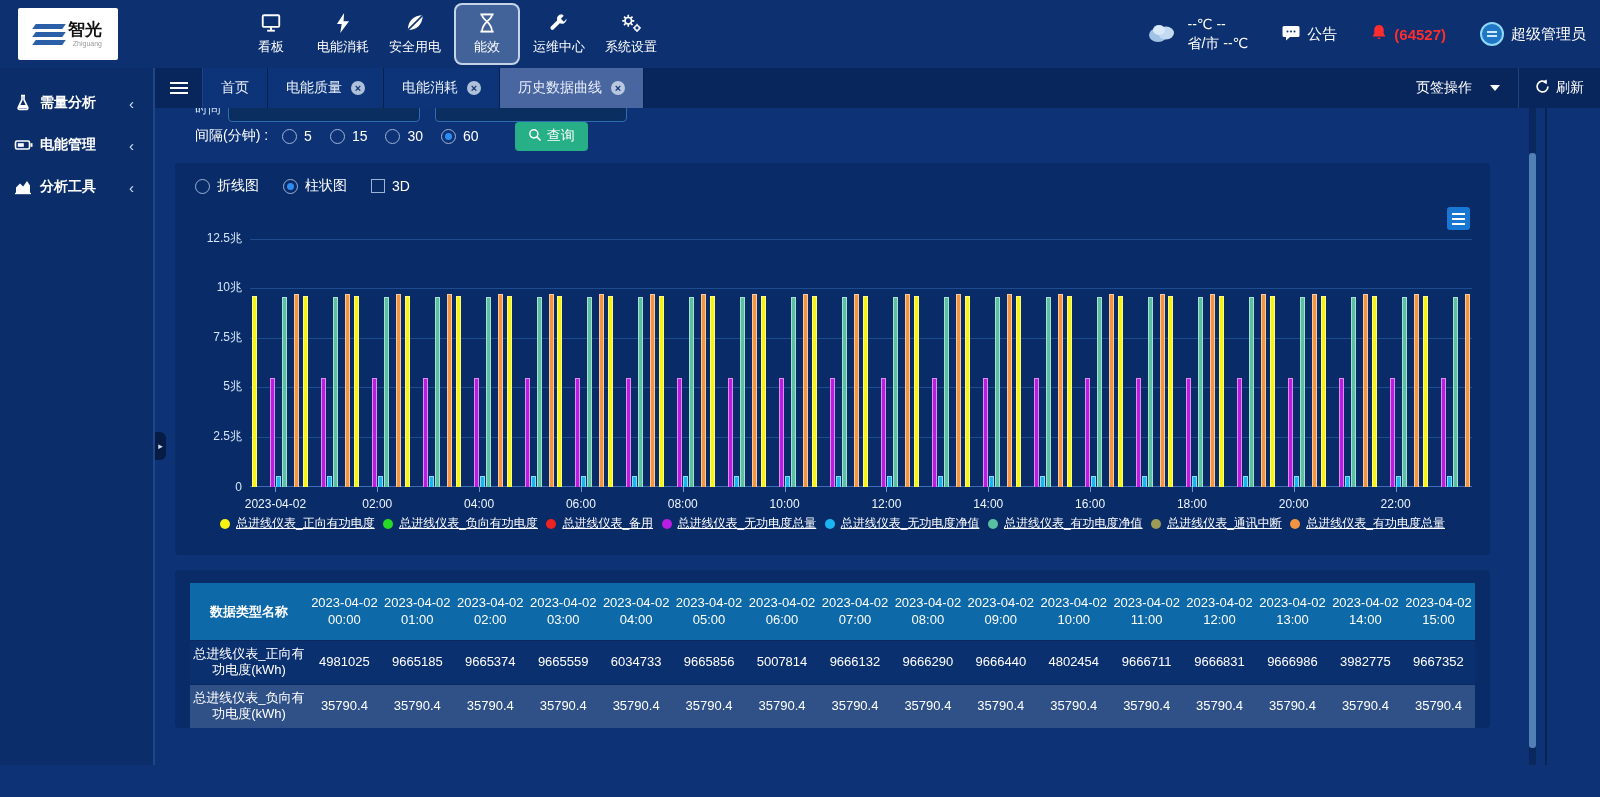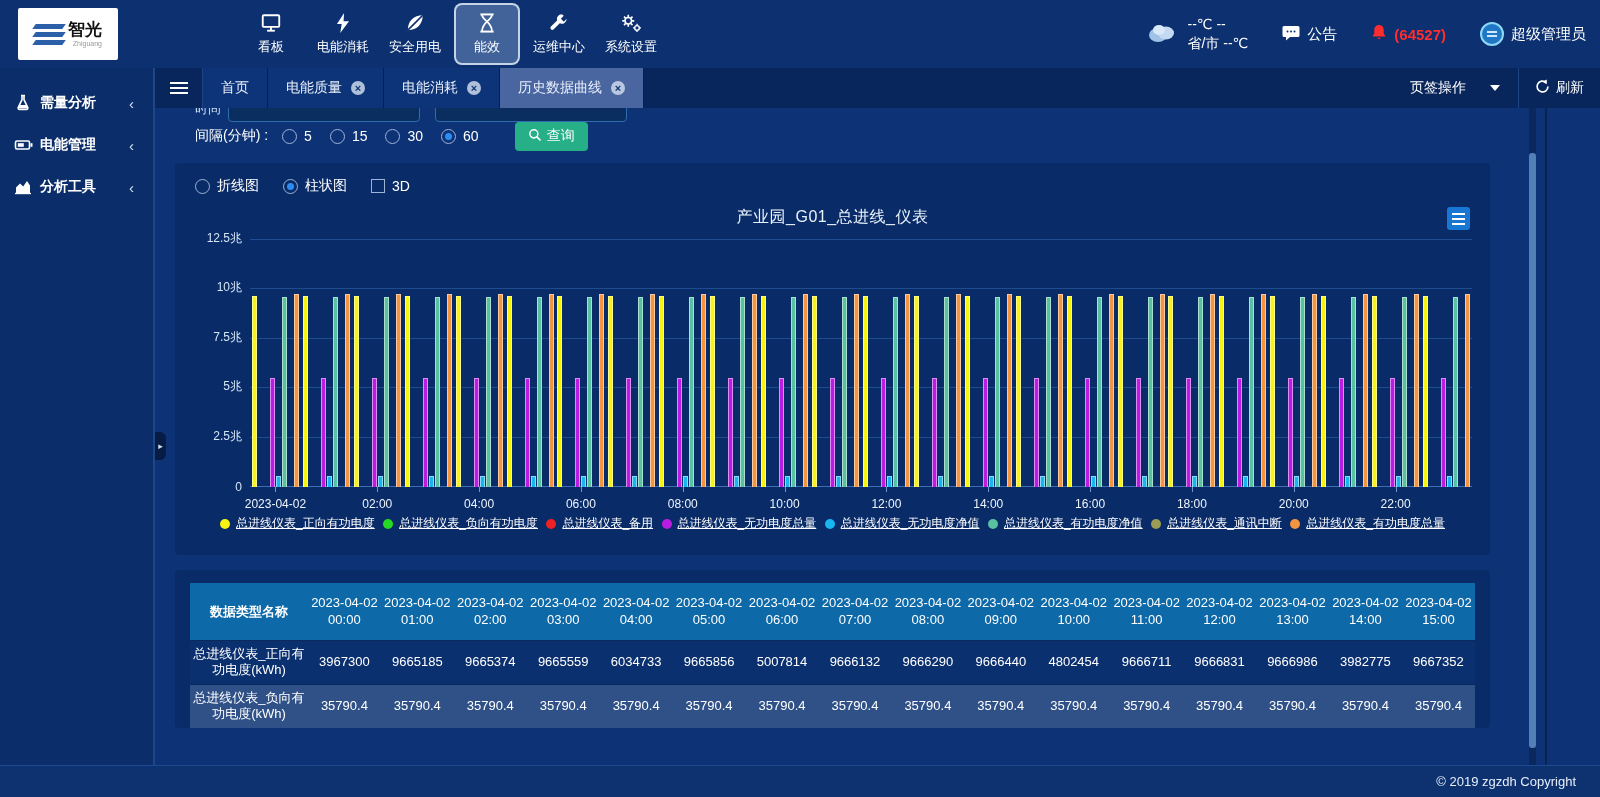--- a/index.html
+++ b/index.html
@@ -38,21 +38,21 @@
 
   
   .tabbar{position:absolute;left:155px;top:68px;width:1445px;height:40px;background:#09265c;display:flex;align-items:stretch;}
   .burger{width:48px;display:flex;flex-direction:column;align-items:center;justify-content:center;gap:3px;border-right:1px solid #1c4483;cursor:pointer;}
   .burger i{display:block;width:18px;height:2px;background:#fff;}
   .tabs{display:flex;align-items:stretch;}
   .tab{display:flex;align-items:center;padding:0 18px;font-size:14px;background:#0d3478;border-right:1px solid #07204e;cursor:pointer;white-space:nowrap;color:#e8eefb;}
   .tab.active{background:#4a66a0;}
   .tab .close{margin-left:9px;width:14px;height:14px;border-radius:50%;background:rgba(205,217,235,.85);color:#0d3273;font-size:11px;line-height:14px;text-align:center;font-weight:bold;}
   .tab-actions{margin-left:auto;display:flex;align-items:center;gap:0;}
-  .tab-op{display:flex;align-items:center;gap:24px;font-size:14px;padding:0 18px;cursor:pointer;height:100%;text-align:right;}
+  .tab-op{display:flex;align-items:center;gap:18px;font-size:14px;padding:0 18px;cursor:pointer;height:100%;text-align:right;}
   .caret{width:0;height:0;border-left:5px solid transparent;border-right:5px solid transparent;border-top:6px solid #fff;}
   .vdiv{width:1px;height:40px;background:#1c4483;}
   .refresh{display:flex;align-items:center;gap:6px;font-size:14px;padding:0 16px;cursor:pointer;height:100%;}
 
   
   .content{position:absolute;left:155px;top:108px;width:1445px;height:657px;background:#0d3376;overflow:hidden;}
   .panel{position:absolute;left:20px;width:1315px;background:#092b68;border-radius:4px;}
 
   .frag{position:absolute;left:40px;top:-8px;height:20px;width:44px;overflow:hidden;color:#cddff2;font-size:13px;}
   .dateinput{position:absolute;top:-20px;width:192px;height:34px;background:#0a2e60;border:1px solid #2e6db0;border-radius:4px;overflow:hidden;text-align:center;color:#9fc4ea;font-size:13px;line-height:30px;cursor:text;}
@@ -349,21 +349,20 @@
           </span>
           <span class="opt">
             <span class="radio checked"></span>
             <span>柱状图</span>
           </span>
           <span class="opt">
             <span class="checkbox"></span>
             <span>3D</span>
           </span>
         </div>
-      <div class="chart-title">产业园_G01_总进线_仪表</div>
       <div class="export-btn">
           <i></i>
           <i></i>
           <i></i>
         </div>
       <div class="plot" id="plot">
           <div class="gridline zero" style="bottom: 0px;"></div>
           <div class="ylab" style="left: -70px; bottom: -7px;">0</div>
           <div class="gridline" style="bottom: 49.4px;"></div>
           <div class="ylab" style="left: -70px; bottom: 42.4px;">2.5兆</div>
@@ -696,21 +695,21 @@
                 <th style="width: 75.5px;">2023-04-02<br>11:00</th>
                 <th style="width: 75.5px;">2023-04-02<br>12:00</th>
                 <th style="width: 75.5px;">2023-04-02<br>13:00</th>
                 <th style="width: 75.5px;">2023-04-02<br>14:00</th>
                 <th style="width: 75.5px;">2023-04-02<br>15:00</th>
               </tr>
             </thead>
             <tbody>
               <tr>
                 <td class="rowname">总进线仪表_正向有功电度(kWh)</td>
-                <td>3967300</td>
+                <td>4981025</td>
                 <td>9665185</td>
                 <td>9665374</td>
                 <td>9665559</td>
                 <td>6034733</td>
                 <td>9665856</td>
                 <td>5007814</td>
                 <td>9666132</td>
                 <td>9666290</td>
                 <td>9666440</td>
                 <td>4802454</td>
@@ -744,16 +743,13 @@
       </div>
     </section>
 
     <div class="vscroll">
         <div class="thumb"></div>
       </div>
     <div class="right-divider"></div>
     <div class="collapse-handle">▸</div>
   </main>
 
-  <footer class="footer">
-    <span>© 2019 zgzdh Copyright</span>
-  </footer>
 </div>
 
 </body></html>

